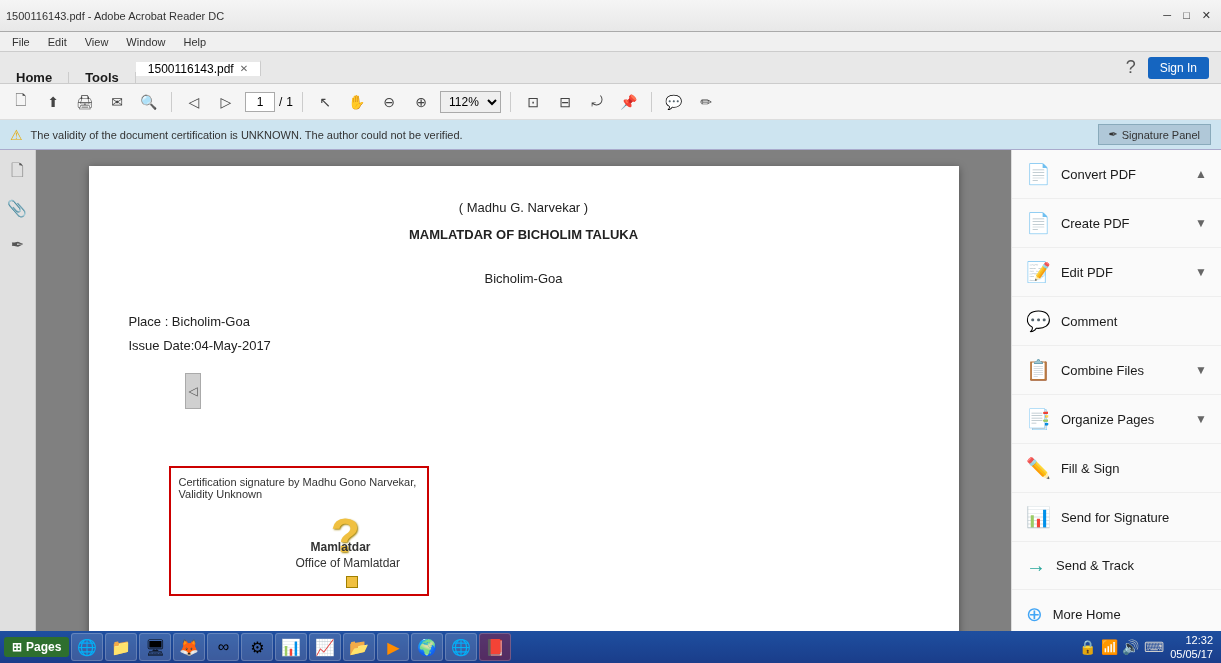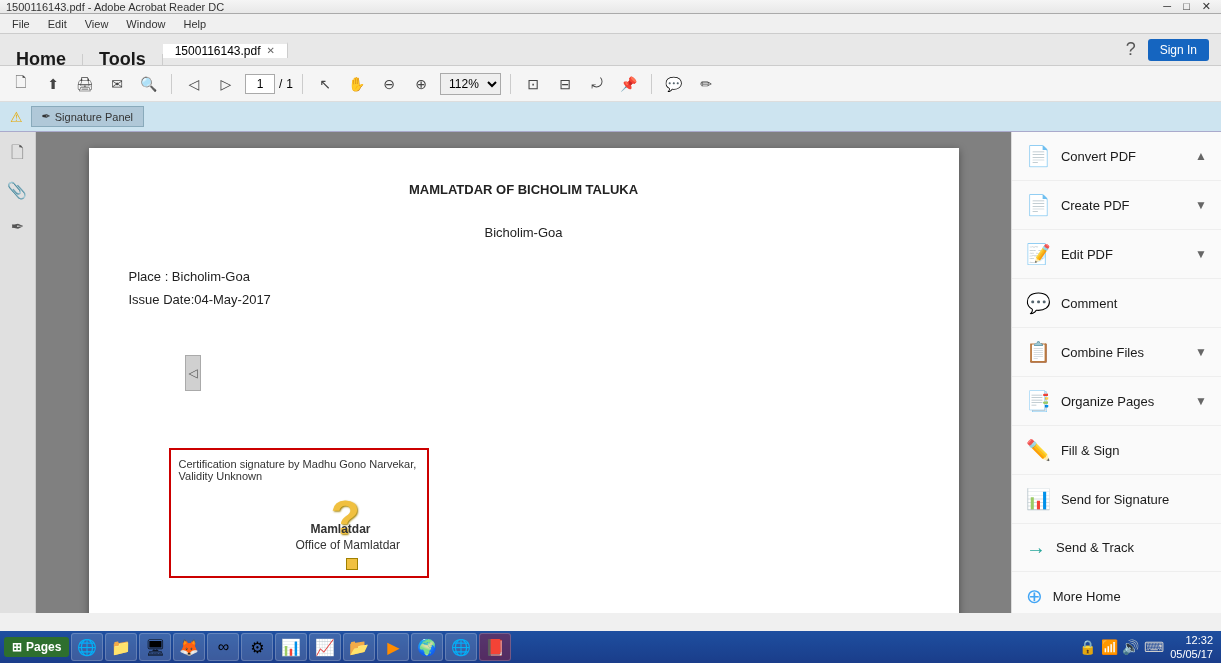--- a/index.html
+++ b/index.html
@@ -2,21 +2,21 @@
 <html><head>
   <meta charset="utf-8">
   <style>
     * { margin: 0; padding: 0; box-sizing: border-box; }
     body { font-family: 'Segoe UI', Arial, sans-serif; font-size: 12px; background: #f0f0f0; overflow: hidden; width: 1221px; height: 663px; }
 
     
     .title-bar {
       background: linear-gradient(to bottom, #f5f5f5, #e8e8e8);
       border-bottom: 1px solid #aaa;
-      height: 14px;
+      height: 32px;
       display: flex;
       align-items: center;
       justify-content: space-between;
       padding: 0 6px;
       font-size: 11px;
       color: #333;
     }
     .title-bar-controls { display: flex; gap: 4px; }
     .title-bar-btn { font-size: 11px; cursor: pointer; padding: 1px 4px; }
 
@@ -37,21 +37,21 @@
       background: #e8e8e8;
       border-bottom: 1px solid #ccc;
       height: 32px;
       display: flex;
       align-items: stretch;
     }
     .nav-home-btn, .nav-tools-btn {
       padding: 0 16px;
       display: flex;
       align-items: center;
-      font-size: 18px;
+      font-size: 13px;
       font-weight: 600;
       cursor: pointer;
       color: #1a1a1a;
       border-right: 1px solid #ccc;
       margin-top: 20px;
     }
     .tab-area { display: flex; align-items: center; flex: 1; }
     .tab {
       display: flex;
       align-items: center;
@@ -361,37 +361,41 @@
   <div class="toolbar-btn">⊟</div>
   <div class="toolbar-btn">⤾</div>
   <div class="toolbar-btn">📌</div>
   <div class="toolbar-separator"></div>
   <div class="toolbar-btn">💬</div>
   <div class="toolbar-btn">✏</div>
 </div>
 
 <div class="notif-bar">
   <span class="notif-icon">⚠</span>
+  <span class="notif-text">The validity of the document certification is UNKNOWN. The author could not be verified.</span>
   <div class="sig-panel-btn">
     <span>✒</span>
     <span>Signature Panel</span>
   </div>
 </div>
 
 <div class="main-layout" style="height: 481px;">
 
   <div class="left-sidebar">
     <div class="left-tool-btn">🗋</div>
     <div class="left-tool-btn">📎</div>
     <div class="left-tool-btn">✒</div>
   </div>
 
   <div class="pdf-area">
     <div class="pdf-page">
 
+      <div class="pdf-text pdf-center" style="margin-bottom: 4px;">
+        <span>( Madhu G. Narvekar )</span>
+      </div>
       <div class="pdf-text pdf-center pdf-bold" style="margin-bottom: 20px;">
         <span>MAMLATDAR OF BICHOLIM TALUKA</span>
       </div>
       <div class="pdf-text pdf-center" style="margin-bottom: 20px;">
         <span>Bicholim-Goa</span>
       </div>
 
       <div class="pdf-text" style="margin-top: 10px;">
         <div>Place : Bicholim-Goa</div>
         <div>Issue Date:04-May-2017</div>

